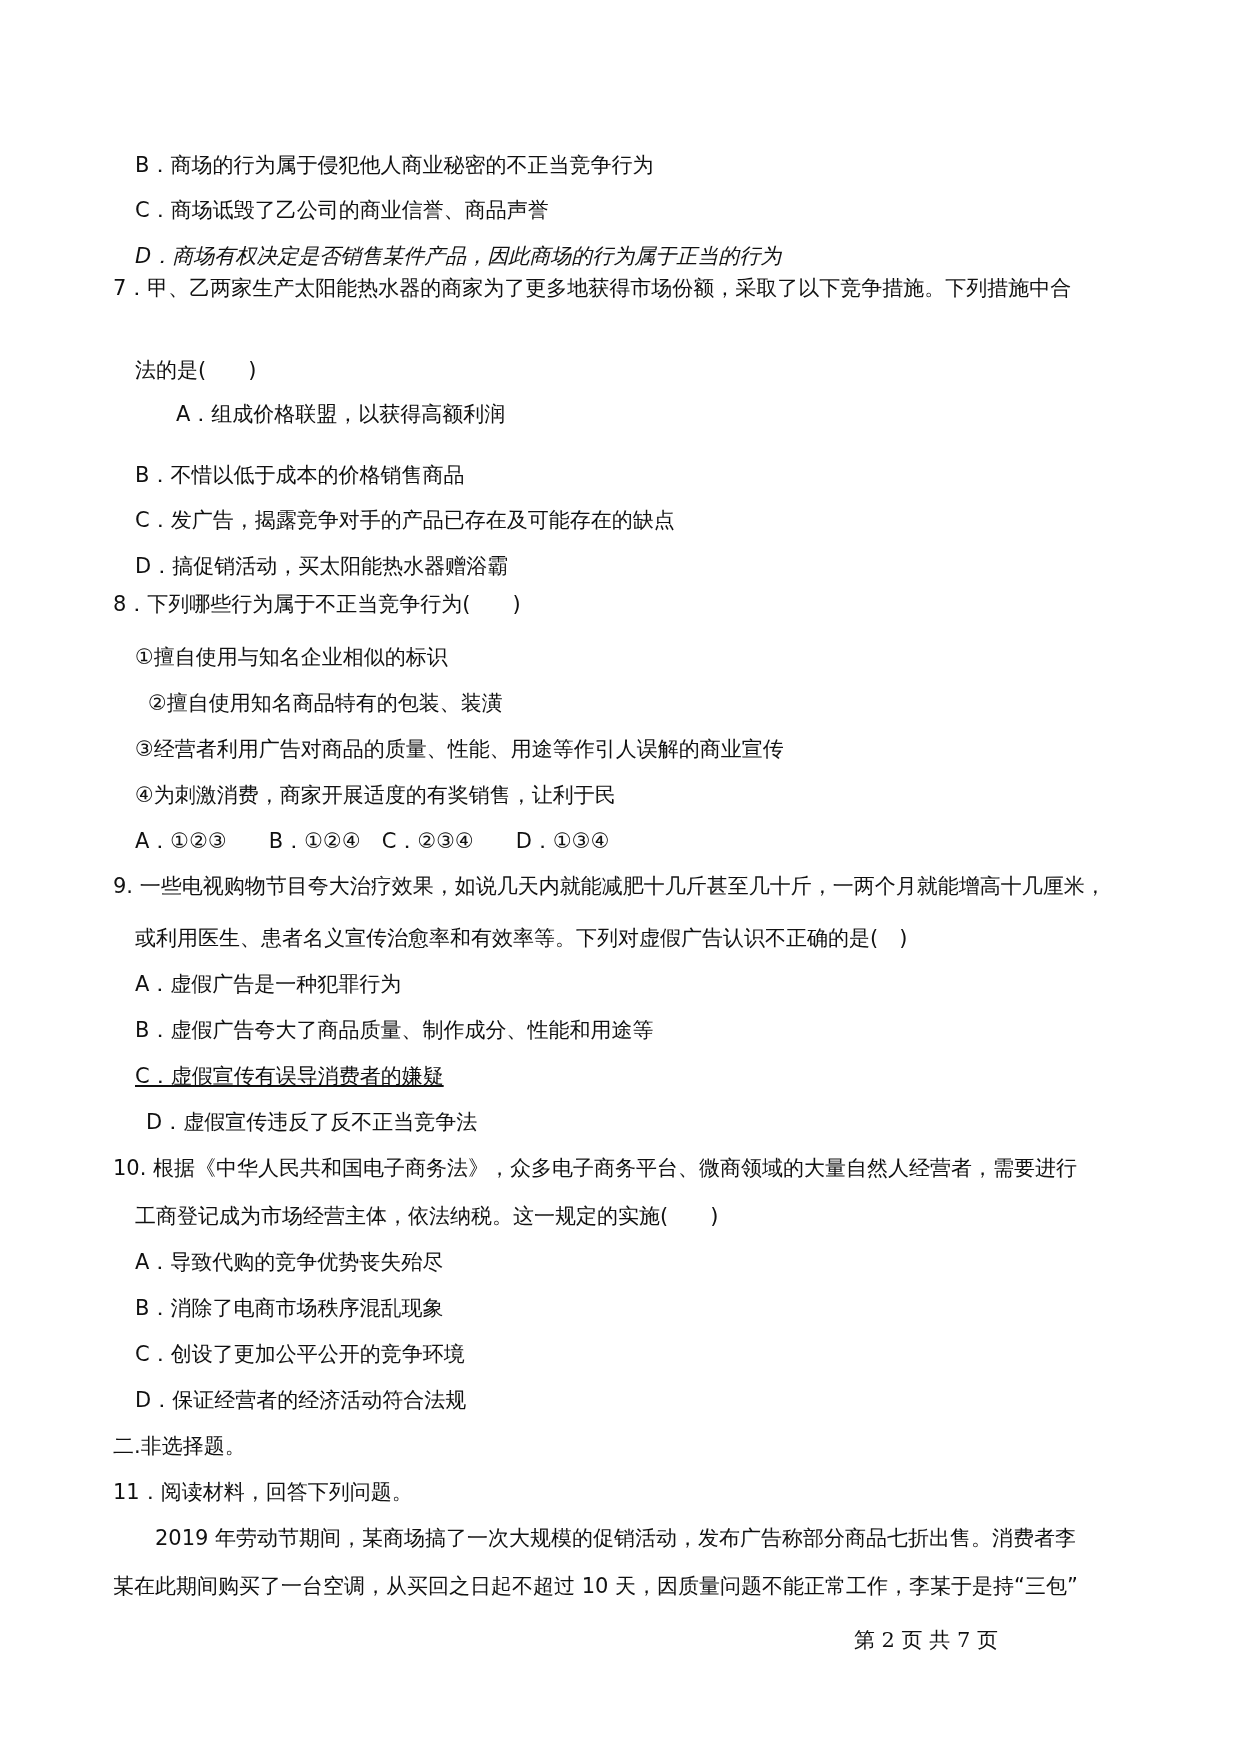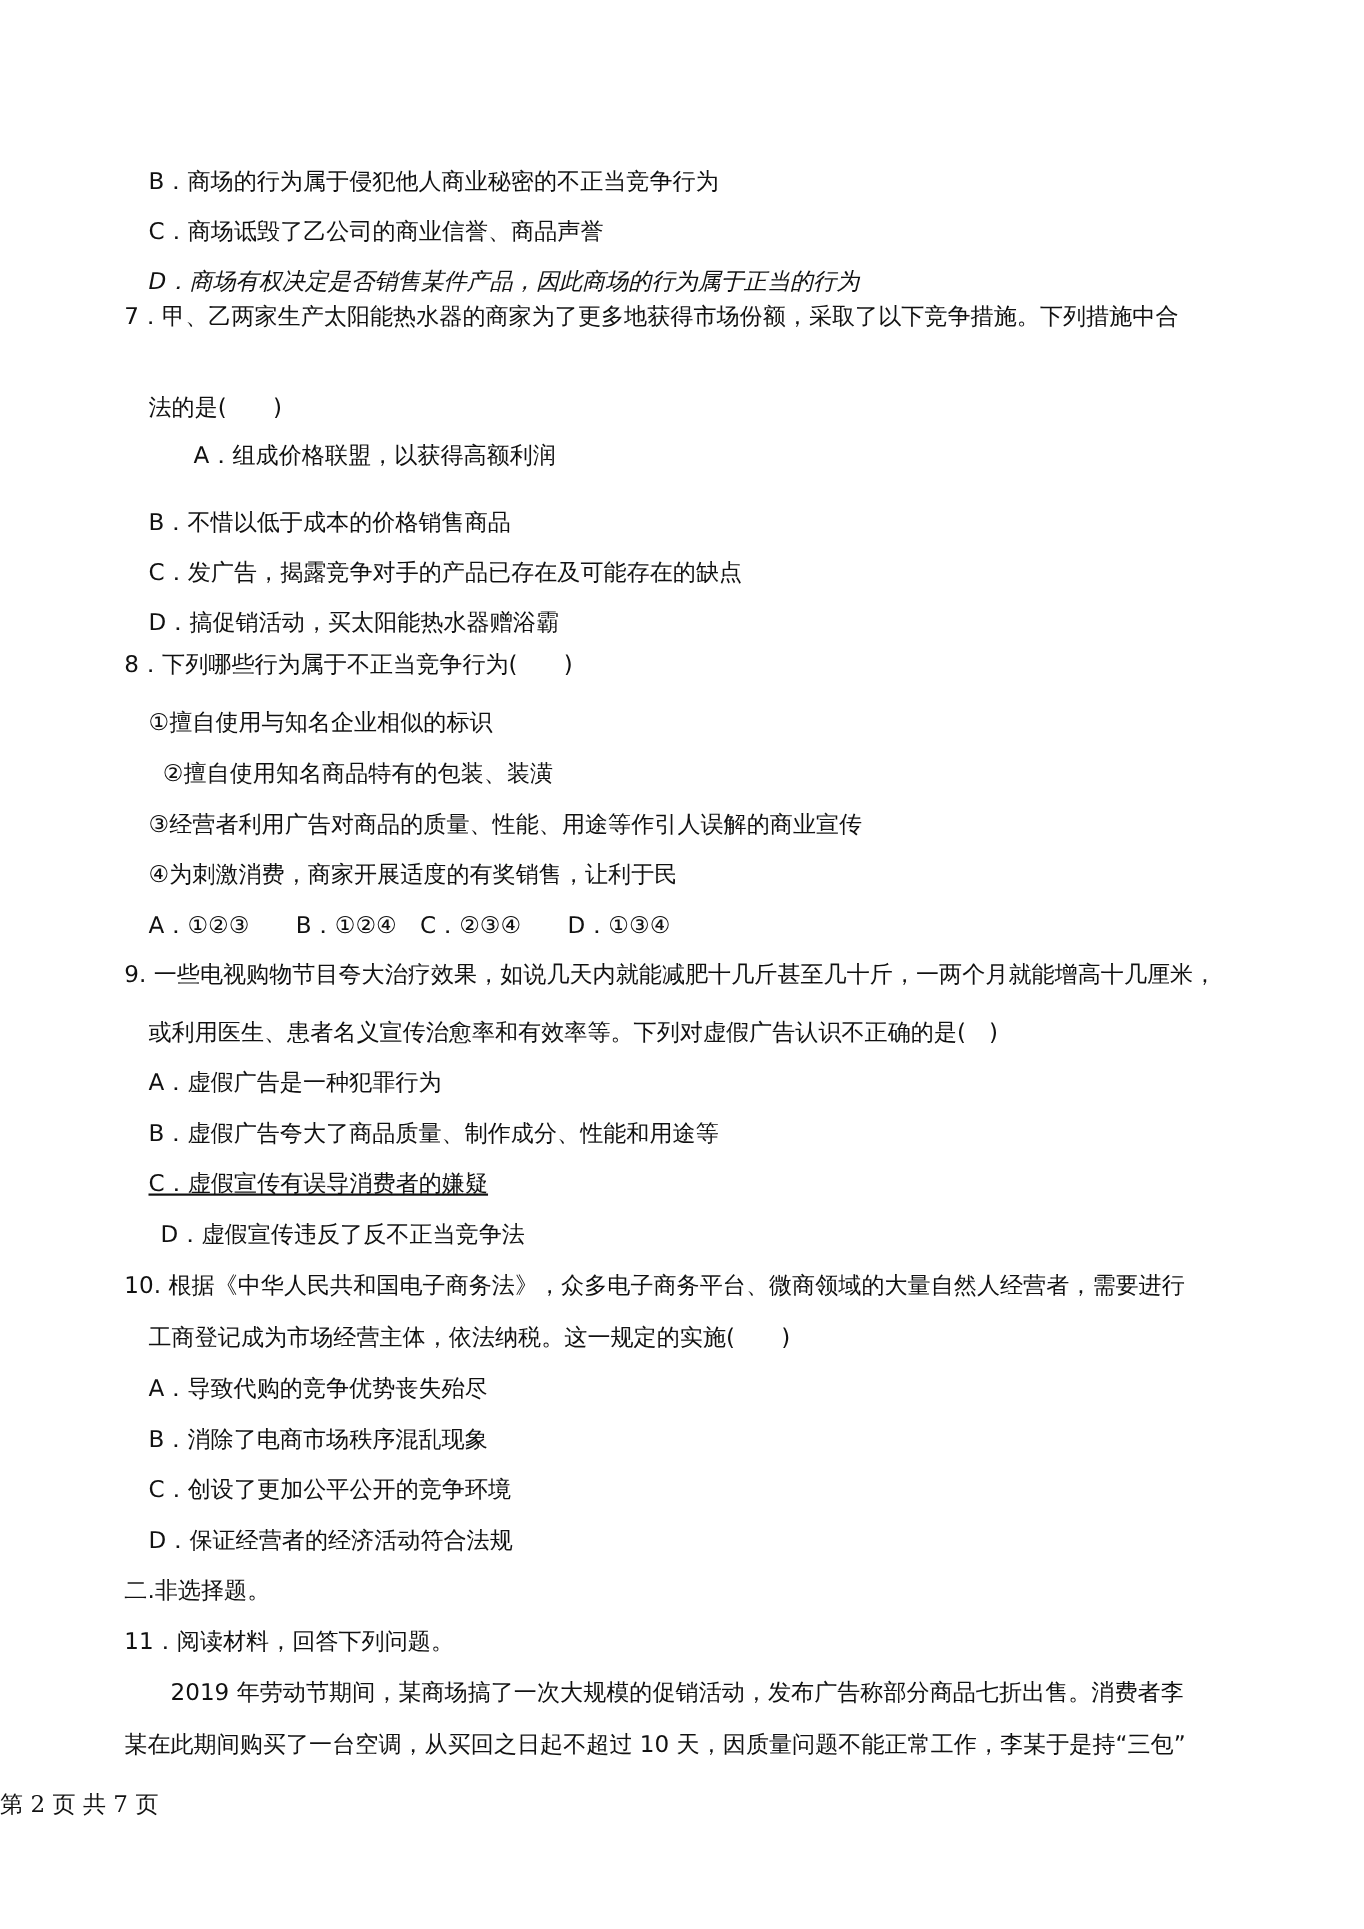--- a/index.html
+++ b/index.html
@@ -1,19 +1,19 @@
 <!DOCTYPE html>
 <html><head>
 <meta charset="utf-8">
 <style>
   html, body { margin: 0; padding: 0; background: #ffffff; }
   body { width: 1240px; height: 1754px; position: relative; overflow: hidden;
          font-family: "DejaVu Sans", sans-serif; color: #111111; }
   .line { position: absolute; font-size: 21px; line-height: 28px; white-space: nowrap; transform: translateY(-14px); }
-  .footer { position: absolute; left: 0; width: 998px; text-align: left; font-family: "DejaVu Serif", serif; font-size: 21px; top: 1626px; }
+  .footer { position: absolute; left: 0; width: 998px; text-align: right; font-family: "DejaVu Serif", serif; font-size: 21px; top: 1626px; }
 </style>
 </head>
 <body>
 
 <div id="page">
     <div class="line" style="left: 135px; top: 165px;">B．商场的行为属于侵犯他人商业秘密的不正当竞争行为</div>
     <div class="line" style="left: 135px; top: 210px;">C．商场诋毁了乙公司的商业信誉、商品声誉</div>
     <div class="line" style="left: 135px; top: 256px; font-style: italic;">D．商场有权决定是否销售某件产品，因此商场的行为属于正当的行为</div>
     <div class="line" style="left: 113px; top: 288px;">7．甲、乙两家生产太阳能热水器的商家为了更多地获得市场份额，采取了以下竞争措施。下列措施中合</div>
     <div class="line" style="left: 135px; top: 370px;">法的是(　　)</div>

